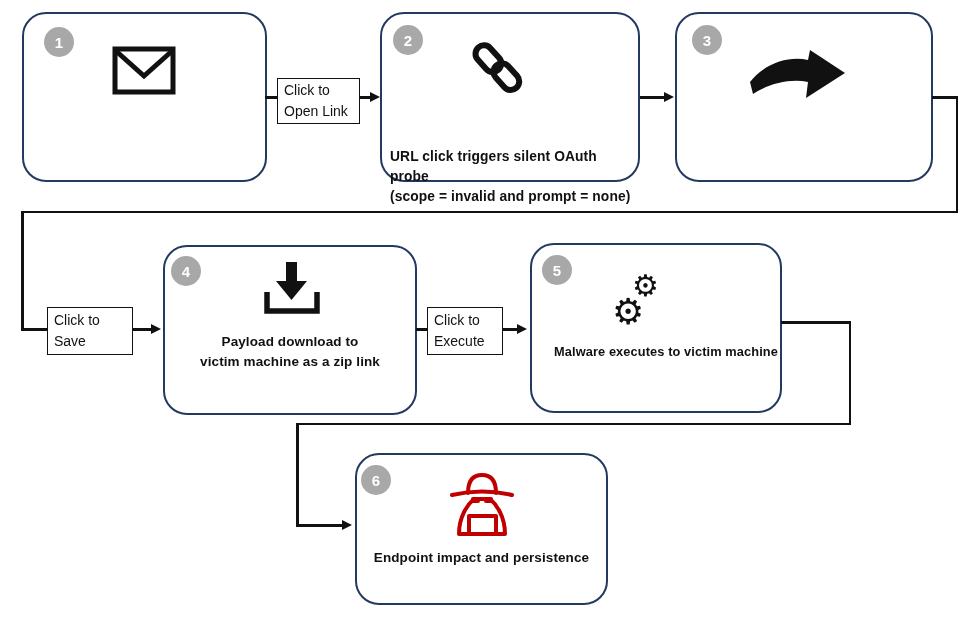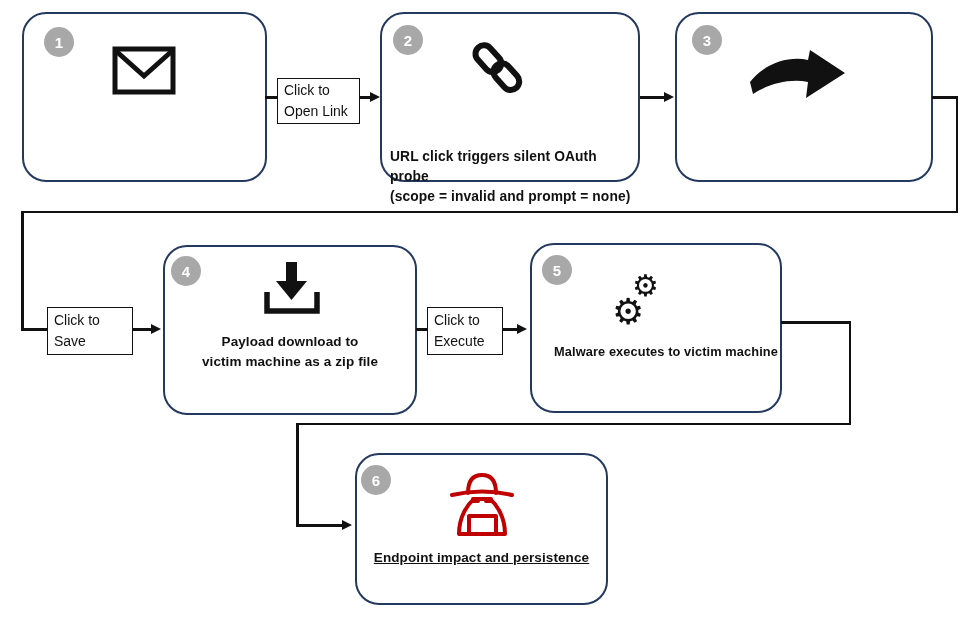--- a/index.html
+++ b/index.html
@@ -65,41 +65,41 @@
   </svg>
 
   <div class="step-box" style="left:163px;top:245px;width:254px;height:170px;"></div>
   <div class="badge" style="left:171px;top:256px;">4</div>
   <svg class="icon" style="left:262px;top:262px;" width="60" height="56" viewBox="0 0 60 56">
     <rect x="24" y="0" width="11" height="21" fill="#111"></rect>
     <polygon points="14,19 45,19 29.5,38" fill="#111"></polygon>
     <path d="M5,30 L5,49 L55,49 L55,30" fill="none" stroke="#111" stroke-width="5.5"></path>
   </svg>
   <div class="step-text txt-center" style="left:173px;top:332px;width:234px;font-size:13.5px;line-height:20px;">Payload download to
-victim machine as a zip file</div>
+victim machine as a zip link</div>
 
   <div class="step-box" style="left:530px;top:243px;width:252px;height:170px;"></div>
   <div class="badge" style="left:542px;top:255px;">5</div>
   <span class="gear" style="left:632px;top:271px;font-size:30px;">⚙</span>
   <span class="gear" style="left:612px;top:294px;font-size:36px;">⚙</span>
   <div class="step-text txt-center" style="left:533px;top:342px;width:266px;font-size:12.8px;line-height:19px;">Malware executes to victim machine</div>
 
   <div class="step-box" style="left:355px;top:453px;width:253px;height:152px;"></div>
   <div class="badge" style="left:361px;top:465px;">6</div>
   <svg class="icon" style="left:447px;top:468px;" width="70" height="70" viewBox="0 0 70 70">
     <g stroke="#c00000" stroke-width="4" fill="#ffffff" stroke-linejoin="round" stroke-linecap="round">
       <path d="M12,66 C12,48 21,36 27,31 L43,31 C49,36 58,48 58,66 Z"></path>
       <path d="M21,25 Q21,7 35,7 Q49,7 49,25"></path>
       <path d="M5,27 Q35,20 65,27" fill="none"></path>
       <rect x="22" y="48" width="27" height="18"></rect>
     </g>
     <rect x="24" y="29" width="9" height="6" rx="2" fill="#c00000"></rect>
     <rect x="37" y="29" width="9" height="6" rx="2" fill="#c00000"></rect>
   </svg>
-  <div class="step-text txt-center" style="left:365px;top:548px;width:233px;font-size:13.5px;line-height:20px;text-decoration:underline;">Endpoint impact and persistence</div>
+  <div class="step-text txt-center" style="left:365px;top:548px;width:233px;font-size:13.5px;line-height:20px;">Endpoint impact and persistence</div>
 
   <div class="conn-label" style="left:277px;top:78px;width:83px;height:46px;">Click to
 Open Link</div>
   <div class="conn-label" style="left:47px;top:307px;width:86px;height:48px;">Click to
 Save</div>
   <div class="conn-label" style="left:427px;top:307px;width:76px;height:48px;">Click to
 Execute</div>
 
   <div class="hline" style="left:265px;top:96px;width:13px;"></div>
 

